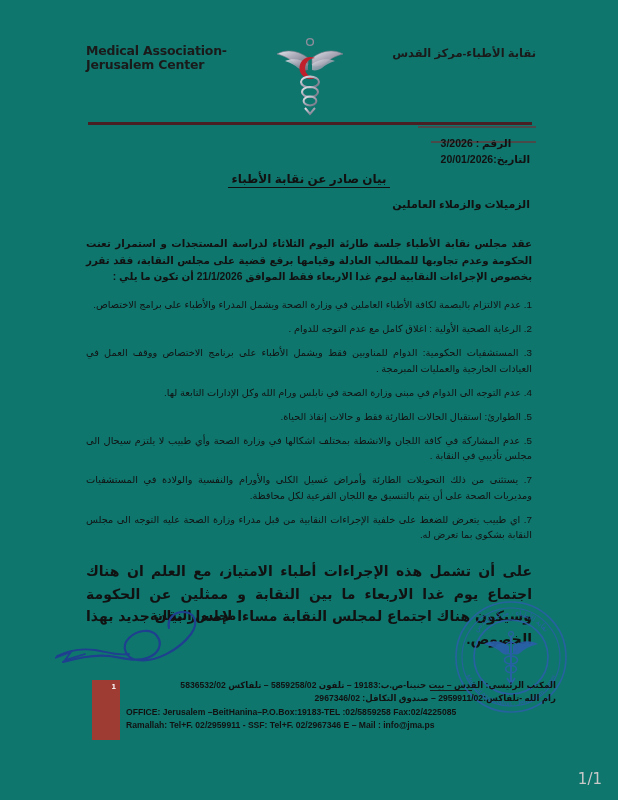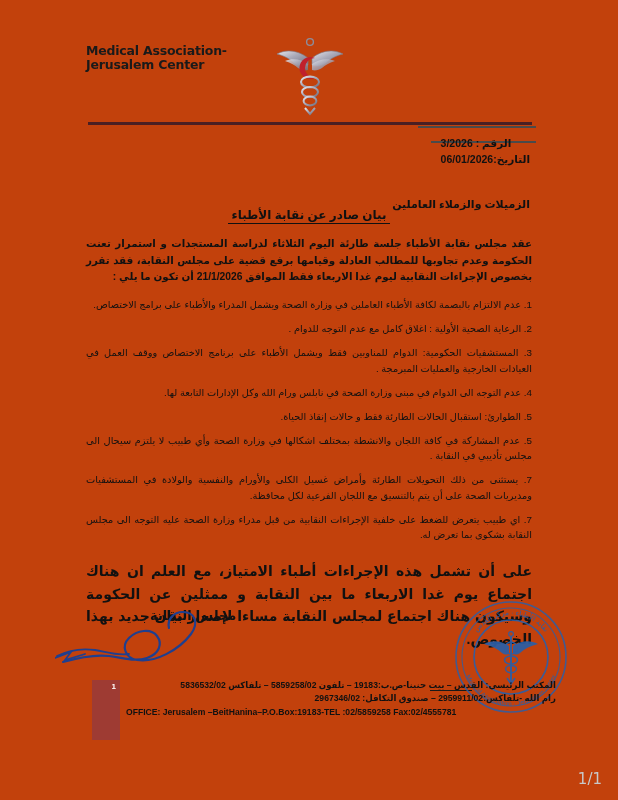--- a/index.html
+++ b/index.html
@@ -4,21 +4,21 @@
 <style>
   * { box-sizing: border-box; }
   html, body {
     margin: 0; padding: 0;
     background: #ffffff;
     font-family: "Liberation Sans", "DejaVu Sans", sans-serif;
   }
   #page {
     position: relative;
     width: 618px; height: 800px;
-    background: #c2410c;
+    background: #0f766e;
     overflow: hidden;
   }
 
   
   .letterhead {
     position: absolute;
     left: 0; right: 0; top: 34px;
     height: 80px;
   }
   .lh-en {
@@ -75,21 +75,20 @@
 
   
   .doc-title {
     position: absolute;
     left: 0; right: 0; top: 172px;
     text-align: center;
     direction: rtl;
     font-size: 12px;
     font-weight: bold;
     color: #111;
-    margin-top: 36px;
   }
   .doc-title span {
     border-bottom: 1.5px solid #111;
     padding: 0 4px 1px 4px;
   }
 
   .salutation {
     position: absolute;
     right: 88px; top: 198px;
     direction: rtl;
@@ -200,20 +199,21 @@
   }
 </style>
 </head>
 <body>
 
 <div id="page">
 
   <div class="letterhead">
     <div class="lh-en">Medical Association-Jerusalem Center</div>
 
+    <div class="lh-ar">نقابة الأطباء-مركز القدس</div>
 
     <div class="lh-rule r1"></div>
     <div class="lh-rule r2"></div>
   </div>
 
   <svg class="caduceus" viewBox="0 0 76 84">
     <defs>
       <linearGradient id="sil" x1="0" y1="0" x2="1" y2="1">
         <stop offset="0%" stop-color="#e8e8ee"></stop>
         <stop offset="45%" stop-color="#a9a9b8"></stop>
@@ -235,21 +235,21 @@
     <ellipse cx="38" cy="48" rx="9" ry="5.4" fill="none" stroke="url(#sil)" stroke-width="2.1"></ellipse>
     <ellipse cx="38" cy="58" rx="8" ry="5" fill="none" stroke="url(#sil)" stroke-width="2.1"></ellipse>
     <ellipse cx="38" cy="67" rx="6.4" ry="4.4" fill="none" stroke="url(#sil)" stroke-width="2"></ellipse>
     <path d="M33 74 L38 80 L43 74" fill="none" stroke="url(#sil)" stroke-width="2"></path>
   </svg>
 
   <div class="hr-main"></div>
 
   <div class="meta">
     <div>الرقم : 3/2026</div>
-    <div>التاريخ:06/01/2026</div>
+    <div>التاريخ:20/01/2026</div>
   </div>
 
   <div class="doc-title">
     <span>بيان صادر عن نقابة الأطباء</span>
   </div>
 
   <div class="salutation">الزميلات والزملاء العاملين</div>
 
   <div class="intro">عقد مجلس نقابة الأطباء جلسة طارئة اليوم الثلاثاء لدراسة المستجدات و استمرار تعنت الحكومة وعدم تجاوبها للمطالب العادلة وقيامها برفع قضية على مجلس النقابة، فقد تقرر بخصوص الإجراءات النقابية ليوم غدا الاربعاء فقط الموافق 21/1/2026 أن تكون ما يلي :</div>
 
@@ -305,18 +305,19 @@
     </g>
   </svg>
 
   <div class="footer-bar">
     <span class="pg">1</span>
   </div>
 
   <div class="footer-text">
     <div class="f-ar">المكتب الرئيسي: القدس – بيت حنينا-ص.ب:19183 – تلفون 5859258/02 – تلفاكس 5836532/02</div>
     <div class="f-ar">رام الله -تلفاكس:2959911/02 – صندوق التكافل: 2967346/02</div>
-    <div class="f-en">OFFICE: Jerusalem –BeitHanina–P.O.Box:19183-TEL :02/5859258 Fax:02/4555781</div>
+    <div class="f-en">OFFICE: Jerusalem –BeitHanina–P.O.Box:19183-TEL :02/5859258 Fax:02/4225085</div>
+    <div class="f-en">Ramallah: Tel+F. 02/2959911 - SSF: Tel+F. 02/2967346          E – Mail : info@jma.ps</div>
   </div>
 
   <div class="page-indicator">1/1</div>
 
 </div>
 
 </body></html>

